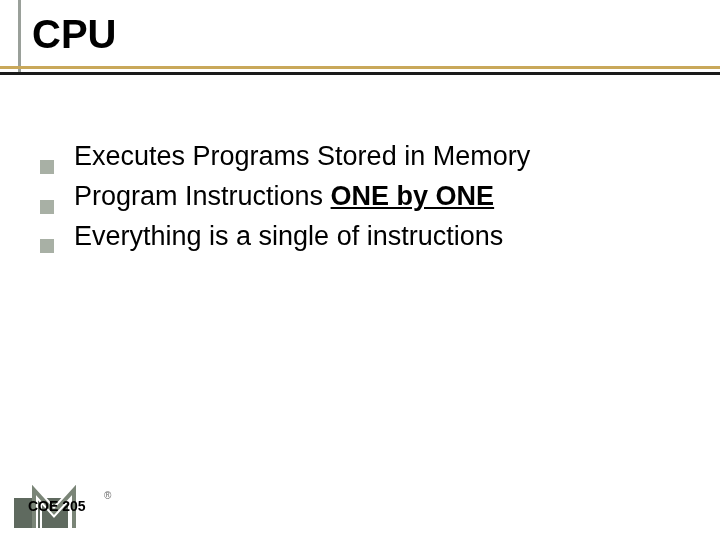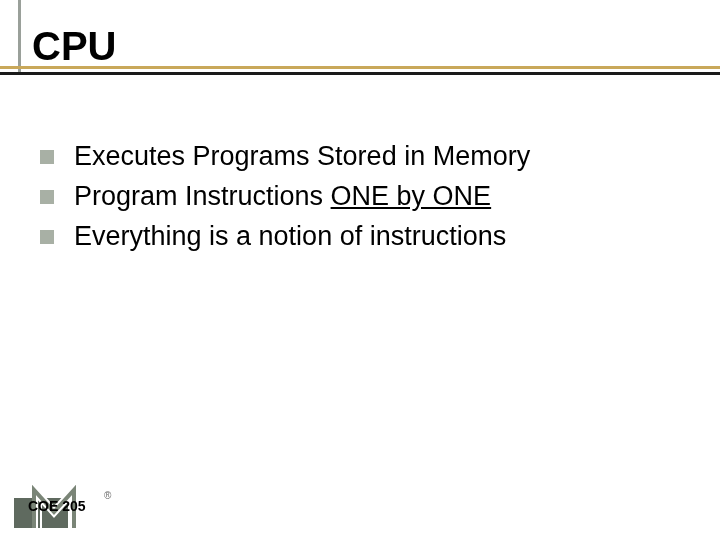--- a/index.html
+++ b/index.html
@@ -6,21 +6,21 @@
   body {
     width: 720px;
     height: 540px;
     background: #fff;
     font-family: Arial, Helvetica, sans-serif;
     position: relative;
     overflow: hidden;
   }
   .header {
     position: relative;
-    padding-top: 20px;
+    padding-top: 8px;
   }
   .header-line-vert {
     position: absolute;
     left: 18px;
     top: 0;
     width: 3px;
     height: 72px;
     background: #9aa09a;
   }
   .title {
@@ -48,37 +48,37 @@
     background: #1a1a1a;
   }
   .content {
     position: absolute;
     top: 140px;
     left: 40px;
     right: 20px;
   }
   .bullet-row {
     display: flex;
-    align-items: flex-start;
+    align-items: flex-end;
     margin-bottom: 6px;
   }
   .bullet {
     width: 14px;
     height: 14px;
     background: #a8b0a5;
     margin-top: 10px;
     margin-right: 20px;
     flex-shrink: 0;
   }
   .bullet-text {
     font-size: 27px;
     color: #000;
     line-height: 1.25;
   }
-  .ul { text-decoration: underline; }
+  .ul { text-decoration: underline; font-weight: bold; }
   .footer {
     position: absolute;
     left: 14px;
     bottom: 12px;
     display: flex;
     align-items: center;
   }
   .logo {
     position: relative;
     width: 82px;
@@ -130,21 +130,21 @@
 
   <div class="bullet-row">
     <div class="bullet"></div>
     <div class="bullet-text"><span>Program Instructions </span><span class="ul">ONE by ONE</span><span></span></div>
   </div>
 
 
 
   <div class="bullet-row">
     <div class="bullet"></div>
-    <div class="bullet-text"><span>Everything is a notion of instructions</span><span class="ul"></span><span></span></div>
+    <div class="bullet-text"><span>Everything is a single of instructions</span><span class="ul"></span><span></span></div>
   </div>
 
 </div>
 
 <div class="footer">
   <div class="logo">
     <div class="sq sq1"></div>
     <div class="sq sq2"></div>
     <svg width="64" height="46" viewBox="0 0 64 46">
       <path d="M2 44 L2 6 L22 28 L42 6 L42 44" fill="none" stroke="#ffffff" stroke-width="8" stroke-linejoin="miter"></path>

